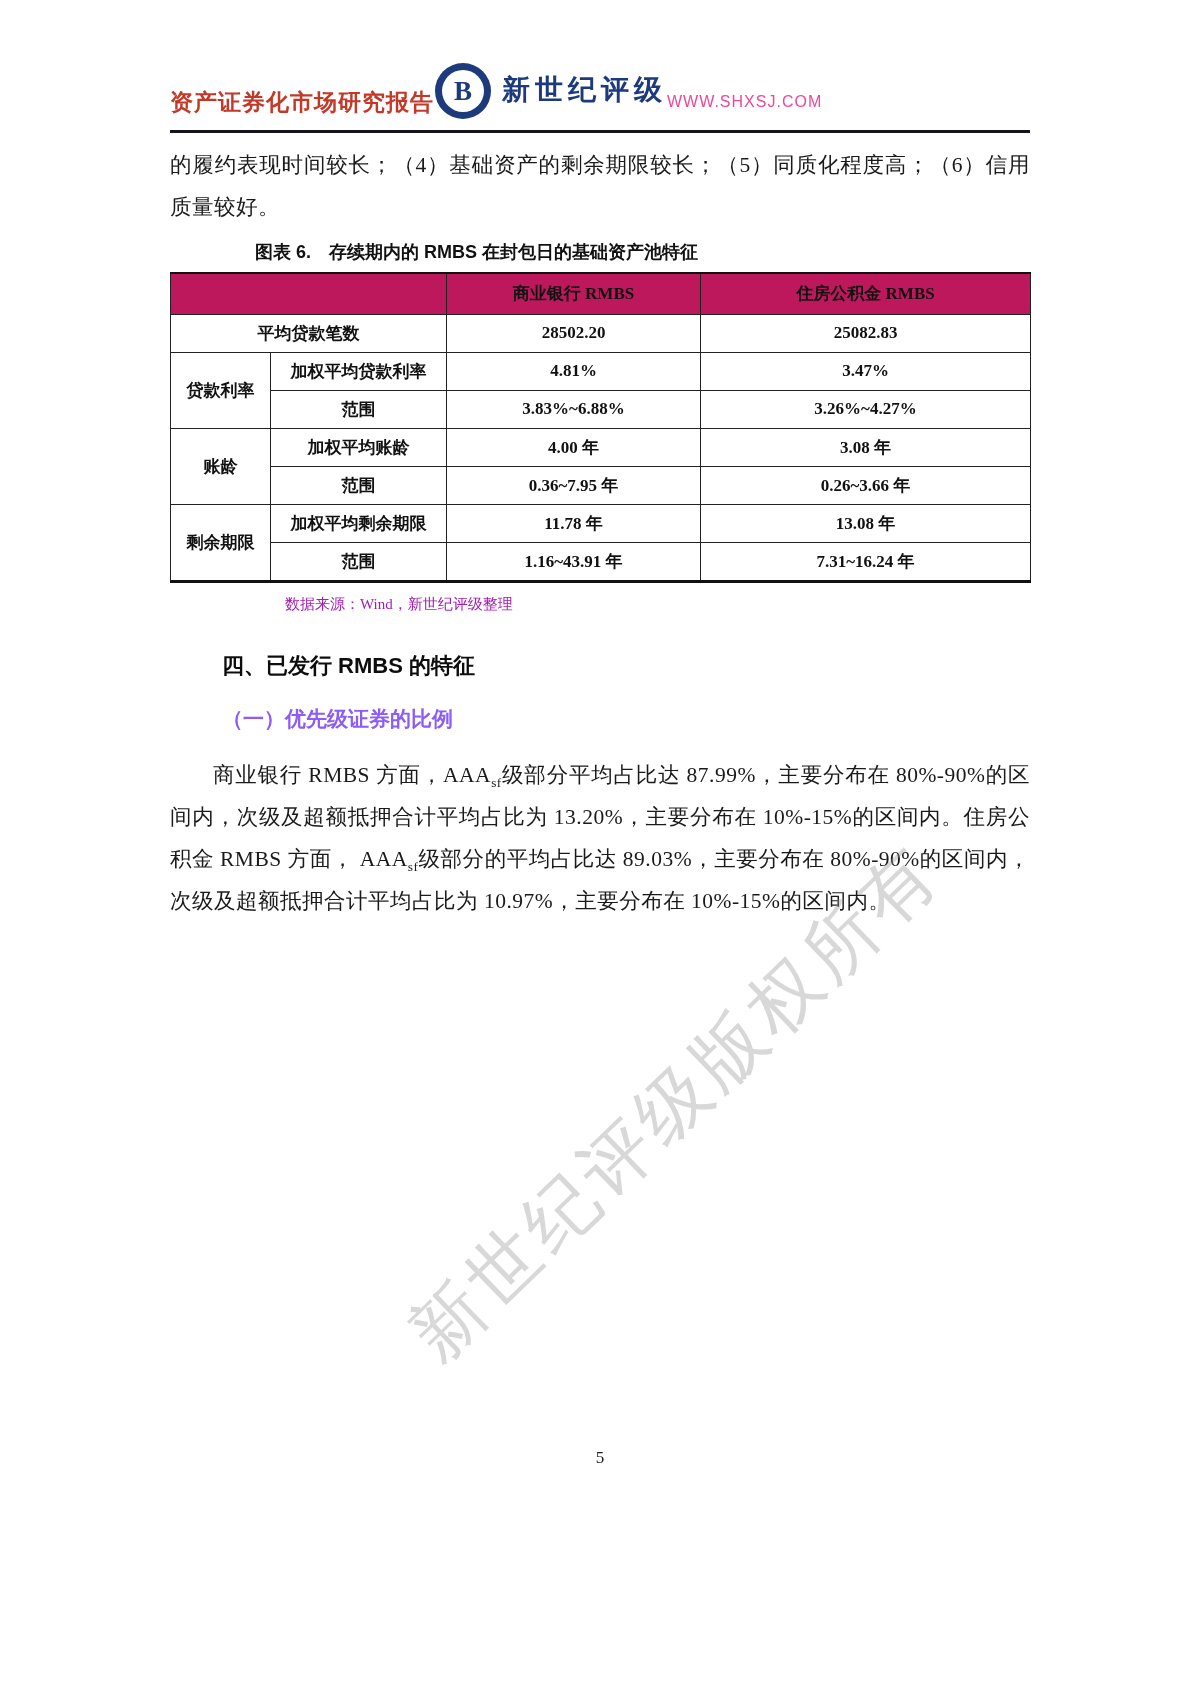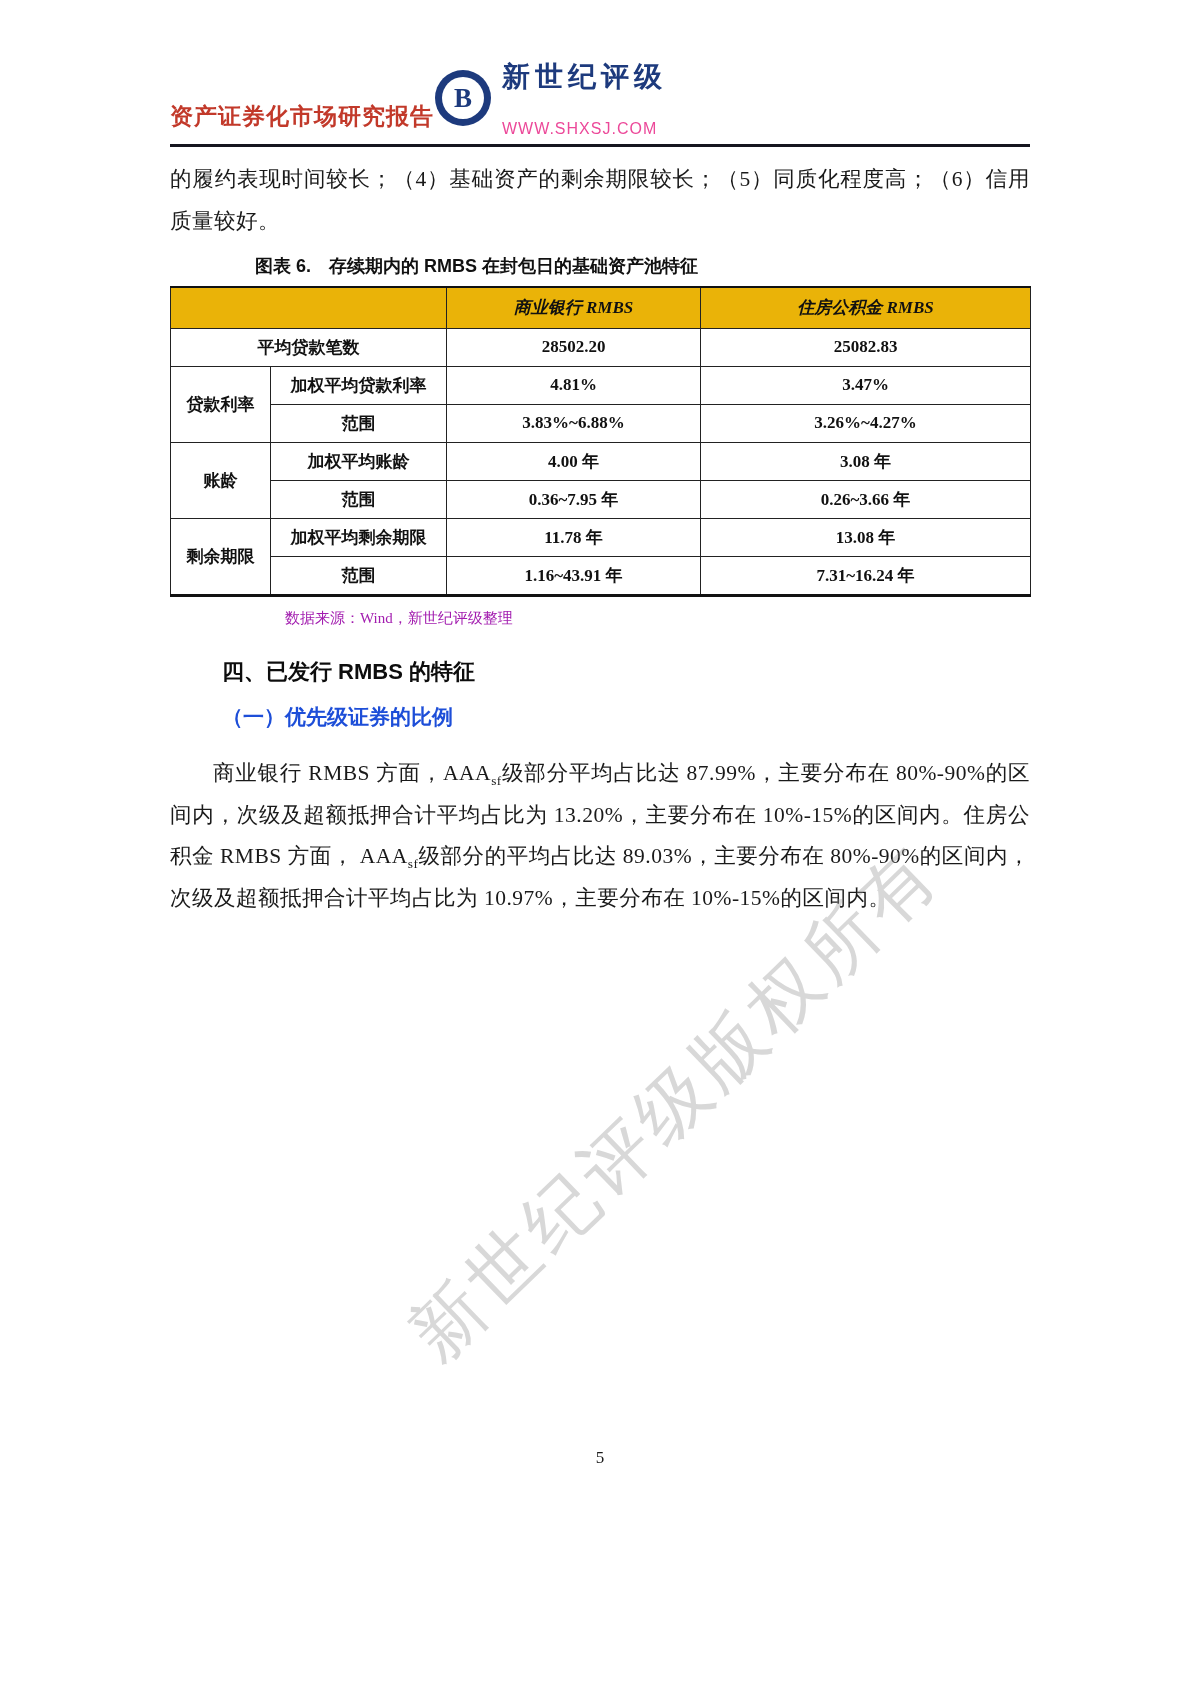--- a/index.html
+++ b/index.html
@@ -15,21 +15,21 @@
   .content{padding:62px 170px 0 170px;position:relative;z-index:1;}
 
   
   .header-bar{display:flex;justify-content:flex-start;align-items:flex-end;}
   .report-title{
     font-family:"Liberation Sans","DejaVu Sans",sans-serif;
     font-weight:bold;font-size:23px;letter-spacing:1px;
     color:#c2392a;padding-bottom:8px;
   }
   .logo{display:flex;align-items:center;gap:10px;padding-bottom:2px;}
-  .logo-text{display:flex;flex-direction:column;align-items:flex-start;gap:9px;}
+  .logo-text{display:flex;flex-direction:row;align-items:flex-start;}
   .brand-name{
     font-weight:bold;font-size:28px;color:#1d3a7d;letter-spacing:5px;
     font-family:"Liberation Serif","DejaVu Serif",serif;line-height:1.1;
   }
   .brand-url{
     font-family:"Liberation Sans","DejaVu Sans",sans-serif;
     font-size:16px;color:#ec4899;letter-spacing:1px;margin-top:18px;
   }
   .header-rule{border-bottom:3px solid #15151f;margin-top:4px;}
 
@@ -51,25 +51,25 @@
   table.pool td{
     border:1px solid #222;text-align:center;vertical-align:middle;
     font-weight:bold;font-size:17px;height:37px;padding:0 4px;color:#111;
   }
   table.pool tr.thead td{height:40px;}
   .source-note{font-size:15px;margin:12px 0 12px 115px;color:#a21caf;}
 
   
   .section-heading{
     font-family:"Liberation Sans","DejaVu Sans",sans-serif;
-    font-weight:bold;font-size:22px;margin:29px 0 0 52px;color:#0d0d0d;
+    font-weight:bold;font-size:22px;margin:37px 0 0 52px;color:#0d0d0d;
   }
   .subsection-heading{
     font-family:"Liberation Sans","DejaVu Sans",sans-serif;
-    font-weight:bold;font-size:21px;margin:16px 0 0 52px;color:#1d4ed8;
+    font-weight:bold;font-size:21px;margin:24px 0 0 52px;color:#8b5cf6;
   }
 
   
   .para{
     margin:22px 0 0 0;font-size:21.5px;line-height:1.95;
     text-align:justify;text-indent:2em;letter-spacing:.5px;
   }
   .para sub{font-size:.62em;}
 
   
@@ -119,21 +119,21 @@
     <div class="table-caption">图表 6.　存续期内的 RMBS 在封包日的基础资产池特征</div>
 
     <table class="pool">
       <colgroup>
         <col style="width:100px">
           <col style="width:176px">
           <col style="width:254px">
           <col style="width:330px">
       </colgroup>
       <tbody>
-          <tr class="thead" style="background:#eab308;font-style:italic;">
+          <tr class="thead" style="background:#be185d;">
         <td colspan="2"></td>
         <td>商业银行 RMBS</td>
         <td>住房公积金 RMBS</td>
       </tr>
       <tr>
         <td colspan="2">平均贷款笔数</td>
         <td>28502.20</td>
         <td>25082.83</td>
       </tr>
       <tr>

